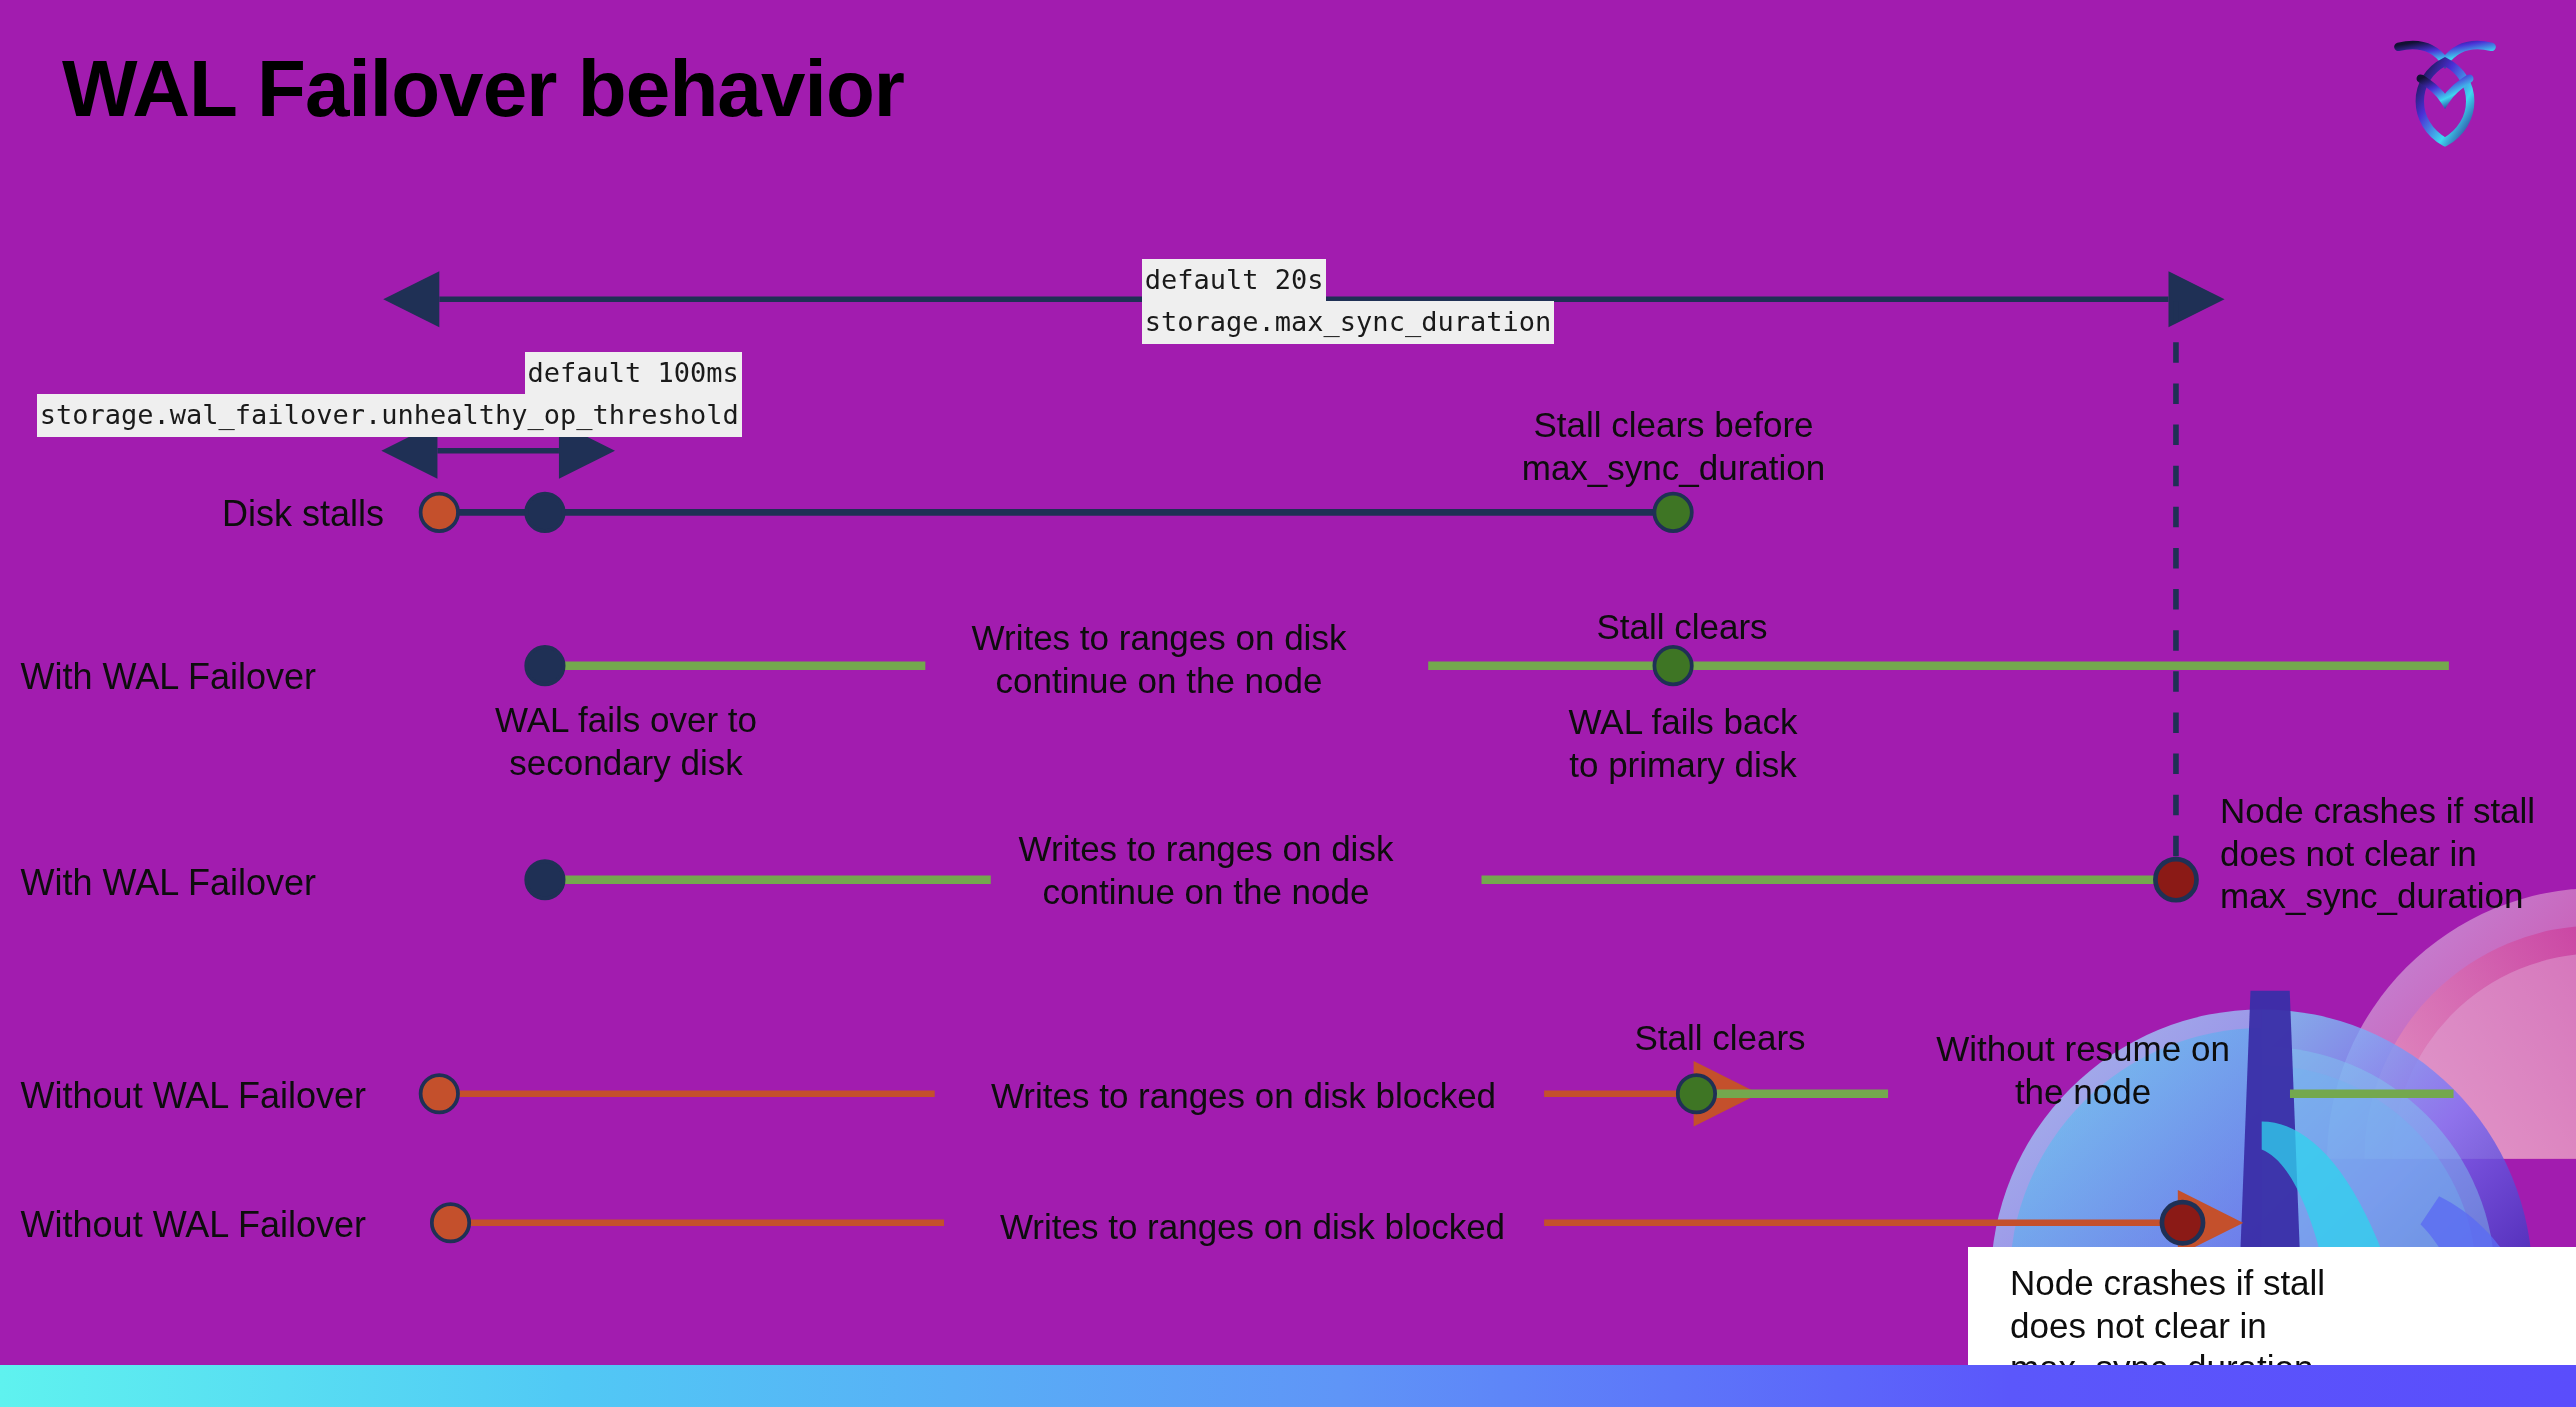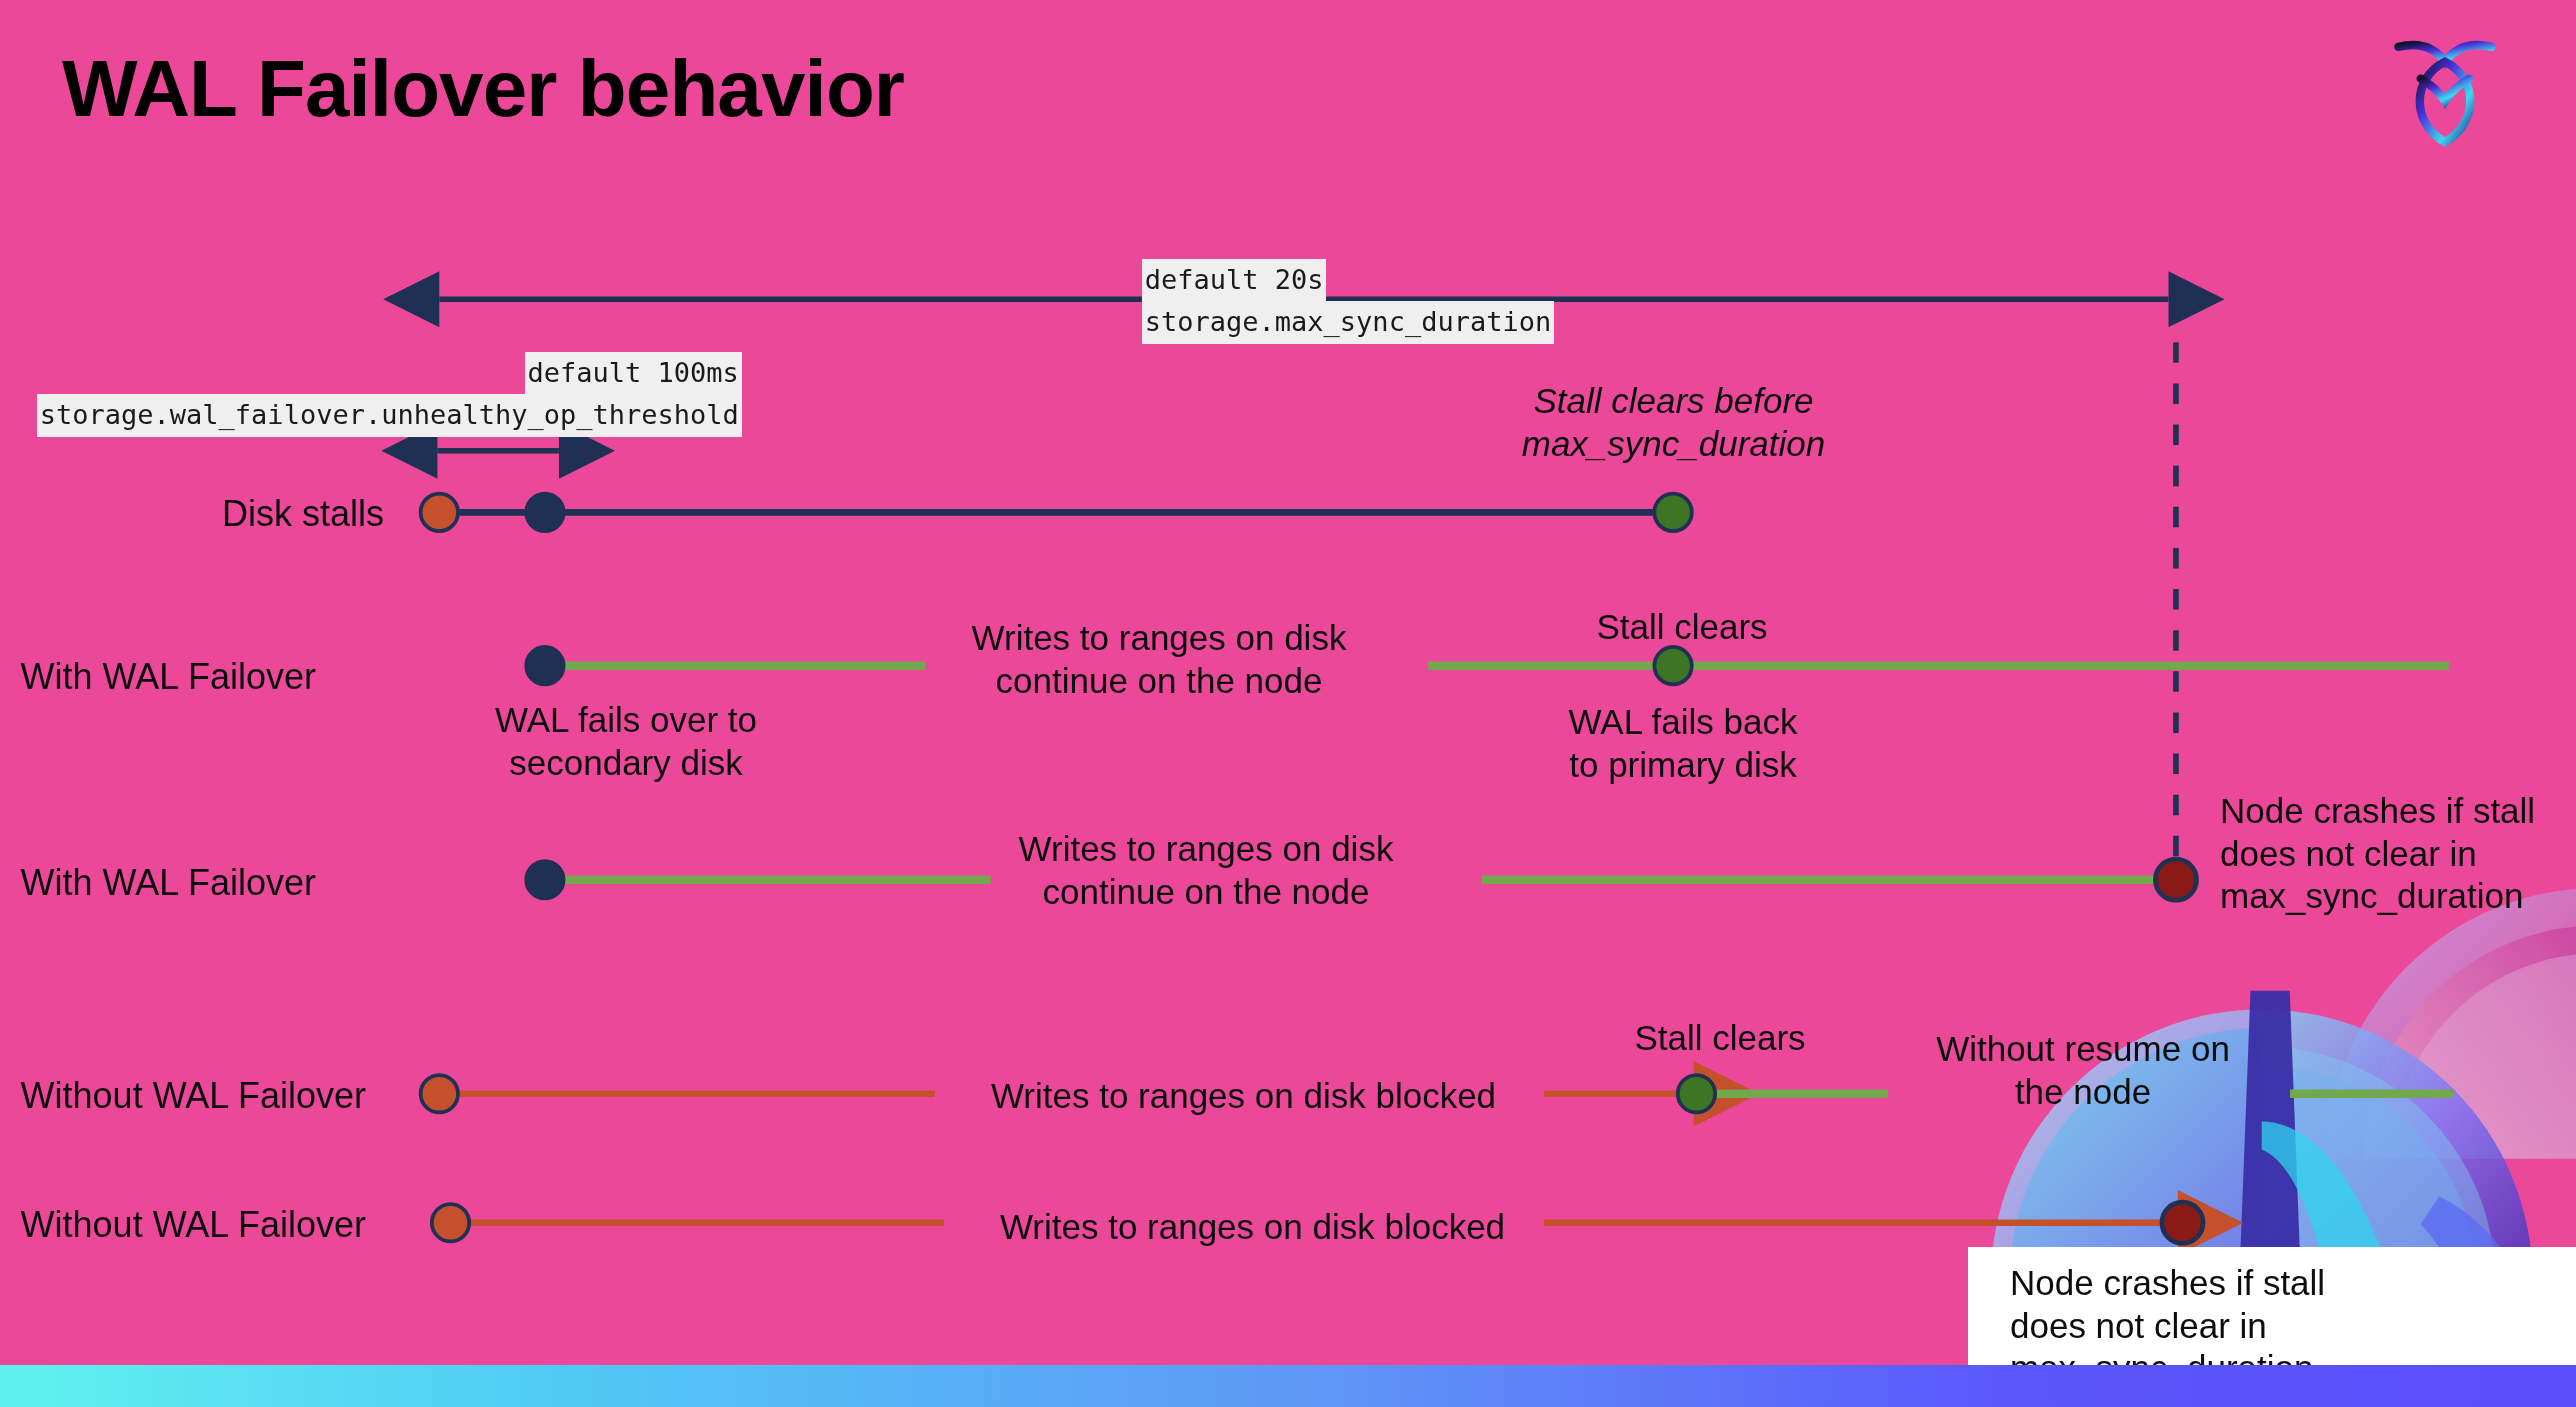--- a/index.html
+++ b/index.html
@@ -3,21 +3,21 @@
 <meta charset="utf-8">
 <style>
   html,body{margin:0;padding:0;}
   body{
     width:2576px;height:1408px;
     background:#ffffff;
     font-family:"Liberation Sans", sans-serif;
     overflow:hidden;
     position:relative;
   }
-  #slide{position:absolute;inset:0;overflow:hidden;background:#ec4899;}
+  #slide{position:absolute;inset:0;overflow:hidden;background:#a21caf;}
 
   
   .title{
     position:absolute;left:62px;top:45px;
     font-size:80px;font-weight:bold;color:#000000;
     letter-spacing:-0.9px;line-height:1.1;
     white-space:nowrap;
   }
 
   
@@ -189,21 +189,21 @@
     <div><span>default 100ms</span></div>
     <div><span>storage.wal_failover.unhealthy_op_threshold</span></div>
   </div>
 
   <div class="rowlabel" style="left:222px;top:493px;">Disk stalls</div>
   <div class="rowlabel" style="left:20.6px;top:656px;">With WAL Failover</div>
   <div class="rowlabel" style="left:20.6px;top:862px;">With WAL Failover</div>
   <div class="rowlabel" style="left:20.6px;top:1075px;">Without WAL Failover</div>
   <div class="rowlabel" style="left:20.6px;top:1204px;">Without WAL Failover</div>
 
-  <div class="callout c" style="left:1477px;top:380px;width:393px;font-style:italic;">
+  <div class="callout c" style="left:1477px;top:404px;width:393px;">
       <div>Stall clears before</div>
       <div>max_sync_duration</div>
     </div>
 
   <div class="callout c" style="left:1542px;top:606px;width:280px;">Stall clears</div>
 
   <div class="callout c" style="left:944px;top:617px;width:430px;">
       <div>Writes to ranges on disk</div>
       <div>continue on the node</div>
     </div>

